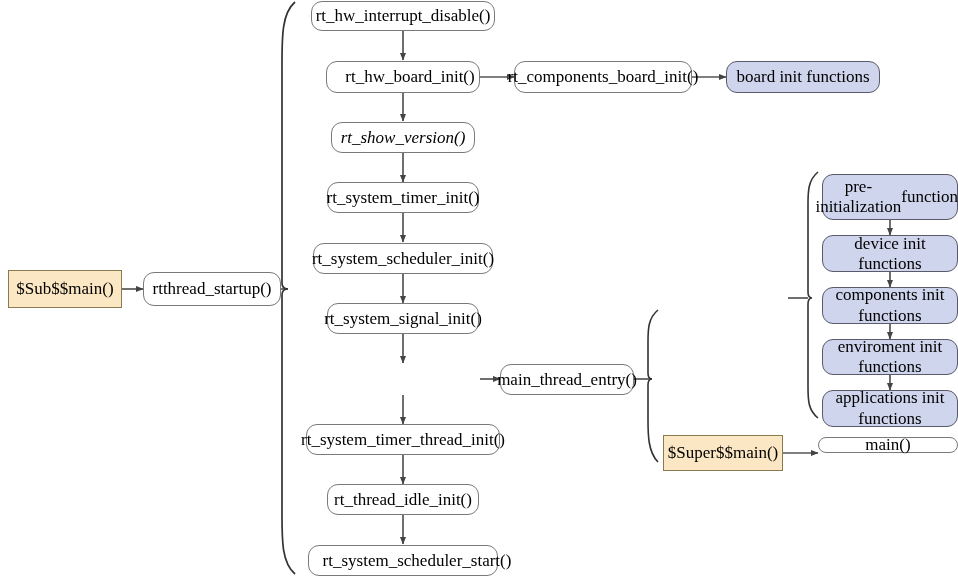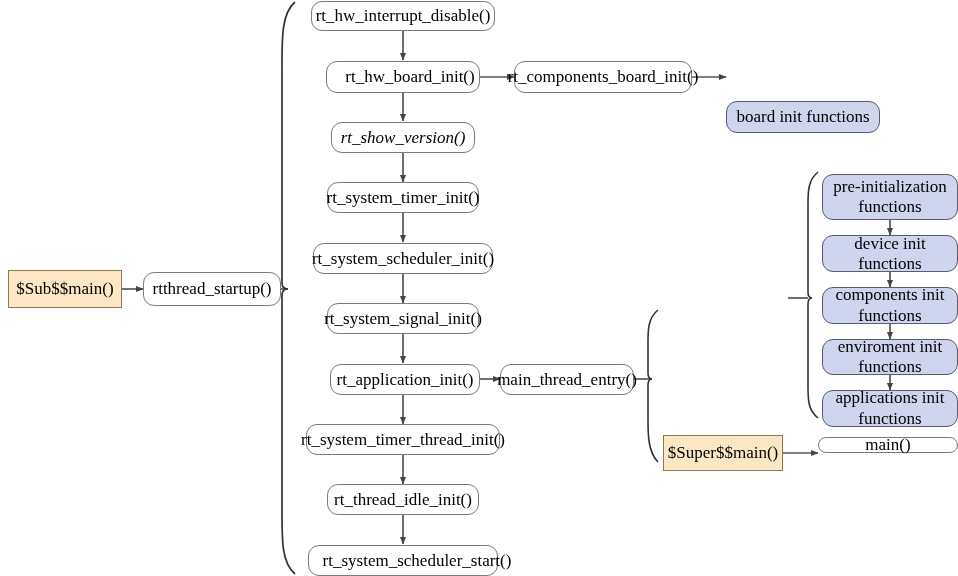--- a/index.html
+++ b/index.html
@@ -78,40 +78,39 @@
   <div class="node" style="left:326px;top:61px;width:154px;height:32px;padding-left:20px;">rt_hw_board_init()</div>
 
   <div class="node" style="left:331px;top:122px;width:144px;height:31px;font-style:italic;">rt_show_version()</div>
 
   <div class="node" style="left:327px;top:182px;width:152px;height:31px;">rt_system_timer_init()</div>
 
   <div class="node" style="left:313px;top:243px;width:180px;height:31px;">rt_system_scheduler_init()</div>
 
   <div class="node" style="left:327px;top:303px;width:152px;height:31px;">rt_system_signal_init()</div>
 
-  <div class="node" style="left:330px;top:364px;width:150px;height:31px;">rt_application_init()</div>
 
   <div class="node" style="left:306px;top:424px;width:194px;height:31px;">rt_system_timer_thread_init()</div>
 
   <div class="node" style="left:327px;top:484px;width:152px;height:31px;">rt_thread_idle_init()</div>
 
   <div class="node" style="left:308px;top:545px;width:190px;height:31px;padding-left:34px;">rt_system_scheduler_start()</div>
 
   <div class="node" style="left:514px;top:61px;width:178px;height:32px;">rt_components_board_init()</div>
 
-  <div class="node blue" style="left:726px;top:61px;width:154px;height:32px;margin-top:40px;">board init functions</div>
+  <div class="node blue" style="left:726px;top:61px;width:154px;height:32px;">board init functions</div>
 
   <div class="node" style="left:500px;top:364px;width:134px;height:31px;">main_thread_entry()</div>
 
 
   <div class="node tan" style="left:663px;top:435px;width:120px;height:36px;">$Super$$main()</div>
 
   <div class="node" style="left:818px;top:437px;width:140px;height:16px;">main()</div>
 
-  <div class="node blue two-line" style="left:822px;top:174px;width:136px;height:46px;flex-direction:column;">
+  <div class="node blue two-line" style="left:822px;top:174px;width:136px;height:46px;flex-direction:row;">
     <span>pre-initialization</span>
     <span>functions</span>
   </div>
 
   <div class="node blue" style="left:822px;top:235px;width:136px;height:37px;">device init functions</div>
 
   <div class="node blue two-line" style="left:822px;top:287px;width:136px;height:37px;flex-direction:column;">
     <span>components init</span>
     <span>functions</span>
   </div>

